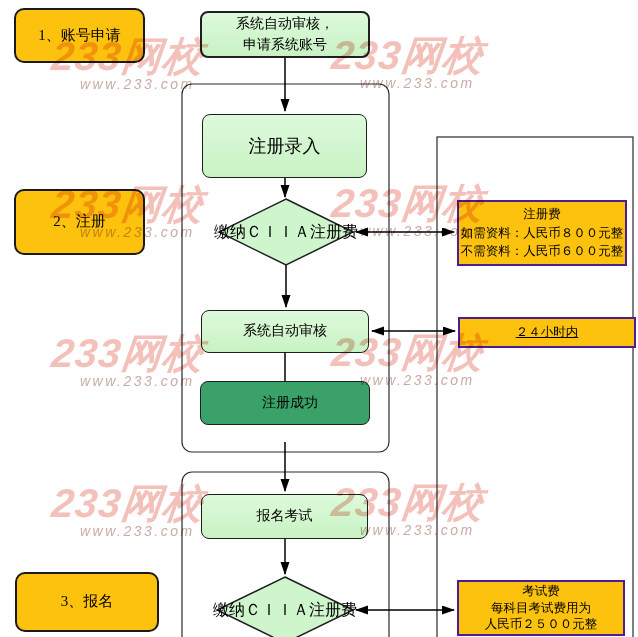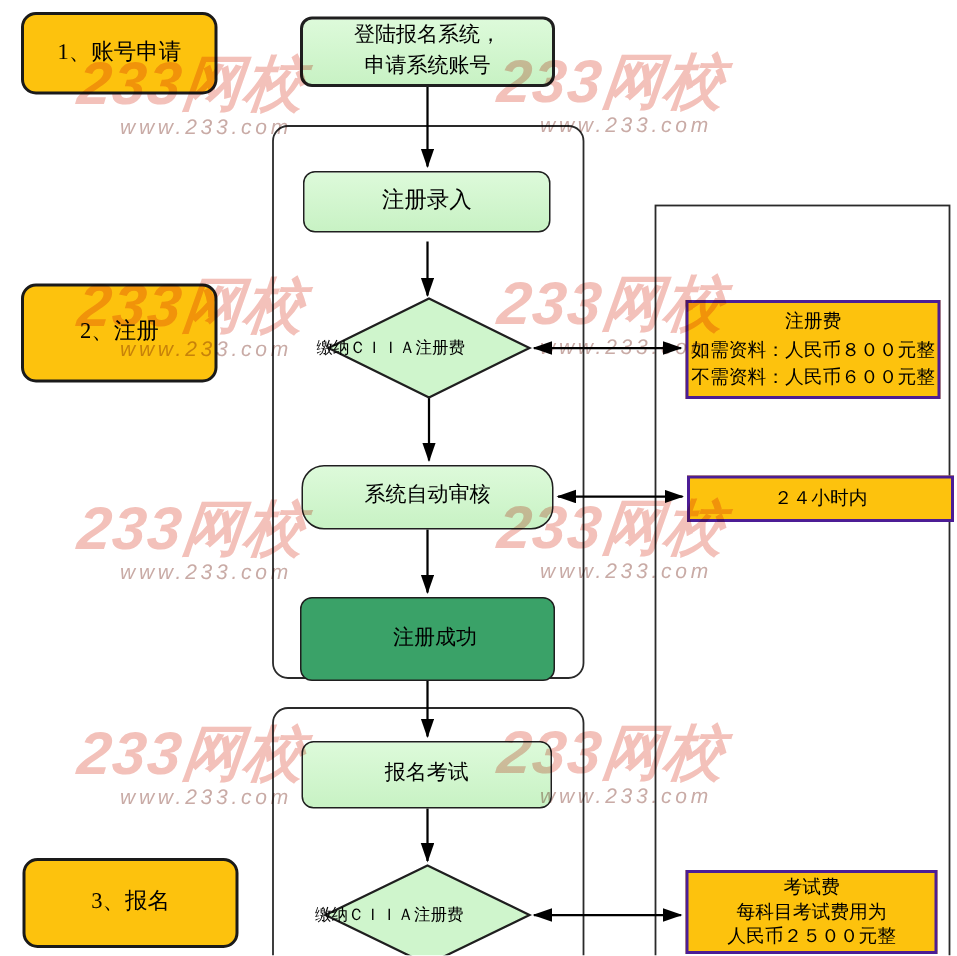--- a/index.html
+++ b/index.html
@@ -8,21 +8,21 @@
     font-family:"Liberation Serif","DejaVu Serif",serif;color:#000;
   }
   svg.layer{position:absolute;left:0;top:0;width:638px;height:637px;}
   .box{position:absolute;display:flex;flex-direction:column;align-items:center;justify-content:center;
        text-align:center;box-sizing:border-box;line-height:1.45;}
   .stage{background:#FDC20D;border:2px solid #1a1a1a;border-radius:10px;font-size:15px;}
   .process{background:linear-gradient(180deg,#DDFADA 0%,#C8F2C4 100%);border:1.5px solid #1f1f1f;
            border-radius:8px;font-size:14px;}
   .success{background:#3AA268;border:1.5px solid #1f1f1f;border-radius:8px;font-size:14px;}
   .note{background:#FDC20D;border:2px solid #4c1d95;border-radius:0;font-size:12.5px;line-height:1.5;}
-  .dtext{position:absolute;width:150px;font-size:11px;transform:translate(-50%,-50%);}
+  .dtext{position:absolute;width:150px;text-align:center;font-size:16px;transform:translate(-50%,-50%);}
   .wm{position:absolute;mix-blend-mode:multiply;pointer-events:none;white-space:nowrap;}
   .wm-brand{font-family:"Liberation Sans","DejaVu Sans",sans-serif;font-weight:bold;font-style:italic;
             font-size:40px;line-height:40px;letter-spacing:1px;color:#F3C1BA;transform:skewX(-6deg);}
   .wm-url{font-family:"Liberation Sans","DejaVu Sans",sans-serif;font-style:italic;font-size:14px;
           letter-spacing:2.5px;color:#C9ABA6;margin:0 0 0 28px;}
 </style>
 </head>
 <body>
 
 <div class="canvas">
@@ -57,51 +57,51 @@
     <span>1、账号申请</span>
   </div>
   <div class="box stage" style="left:14px;top:189px;width:131px;height:66px;">
     <span>2、注册</span>
   </div>
   <div class="box stage" style="left:15px;top:572px;width:144px;height:60px;">
     <span>3、报名</span>
   </div>
 
   <div class="box process" style="left:200px;top:11px;width:170px;height:47px;border-width:2px;">
-    <span>登陆报名系统，</span>
+    <span>系统自动审核，</span>
     <span>申请系统账号</span>
   </div>
 
-  <div class="box process" style="left:202px;top:114px;width:165px;height:41px;font-size:15px;">
+  <div class="box process" style="left:202px;top:114px;width:165px;height:64px;font-size:18px;">
     <span>注册录入</span>
   </div>
 
   <div class="dtext" style="left:286px;top:232px;">缴纳ＣＩＩＡ注册费</div>
 
-  <div class="box process" style="left:201px;top:310px;width:168px;height:43px;border-radius:15px;">
+  <div class="box process" style="left:201px;top:310px;width:168px;height:43px;">
     <span>系统自动审核</span>
   </div>
 
-  <div class="box success" style="left:200px;top:398px;width:170px;height:56px;padding-left:10px;">
+  <div class="box success" style="left:200px;top:381px;width:170px;height:44px;padding-left:10px;">
     <span>注册成功</span>
   </div>
 
   <div class="box process" style="left:201px;top:494px;width:167px;height:45px;">
     <span>报名考试</span>
   </div>
 
   <div class="dtext" style="left:285px;top:610px;">缴纳ＣＩＩＡ注册费</div>
 
   <div class="box note" style="left:457px;top:200px;width:170px;height:66px;">
     <span>注册费</span>
     <span>如需资料：人民币８００元整</span>
     <span>不需资料：人民币６００元整</span>
   </div>
 
-  <div class="box note" style="left:458px;top:317px;width:178px;height:31px;">
+  <div class="box note" style="left:458px;top:317px;width:178px;height:31px;text-decoration:underline;">
     <span>２４小时内</span>
   </div>
 
   <div class="box note" style="left:457px;top:580px;width:168px;height:56px;line-height:1.35;">
     <span>考试费</span>
     <span>每科目考试费用为</span>
     <span>人民币２５００元整</span>
   </div>
 
   <div class="wm" style="left:52px;top:36px;">

